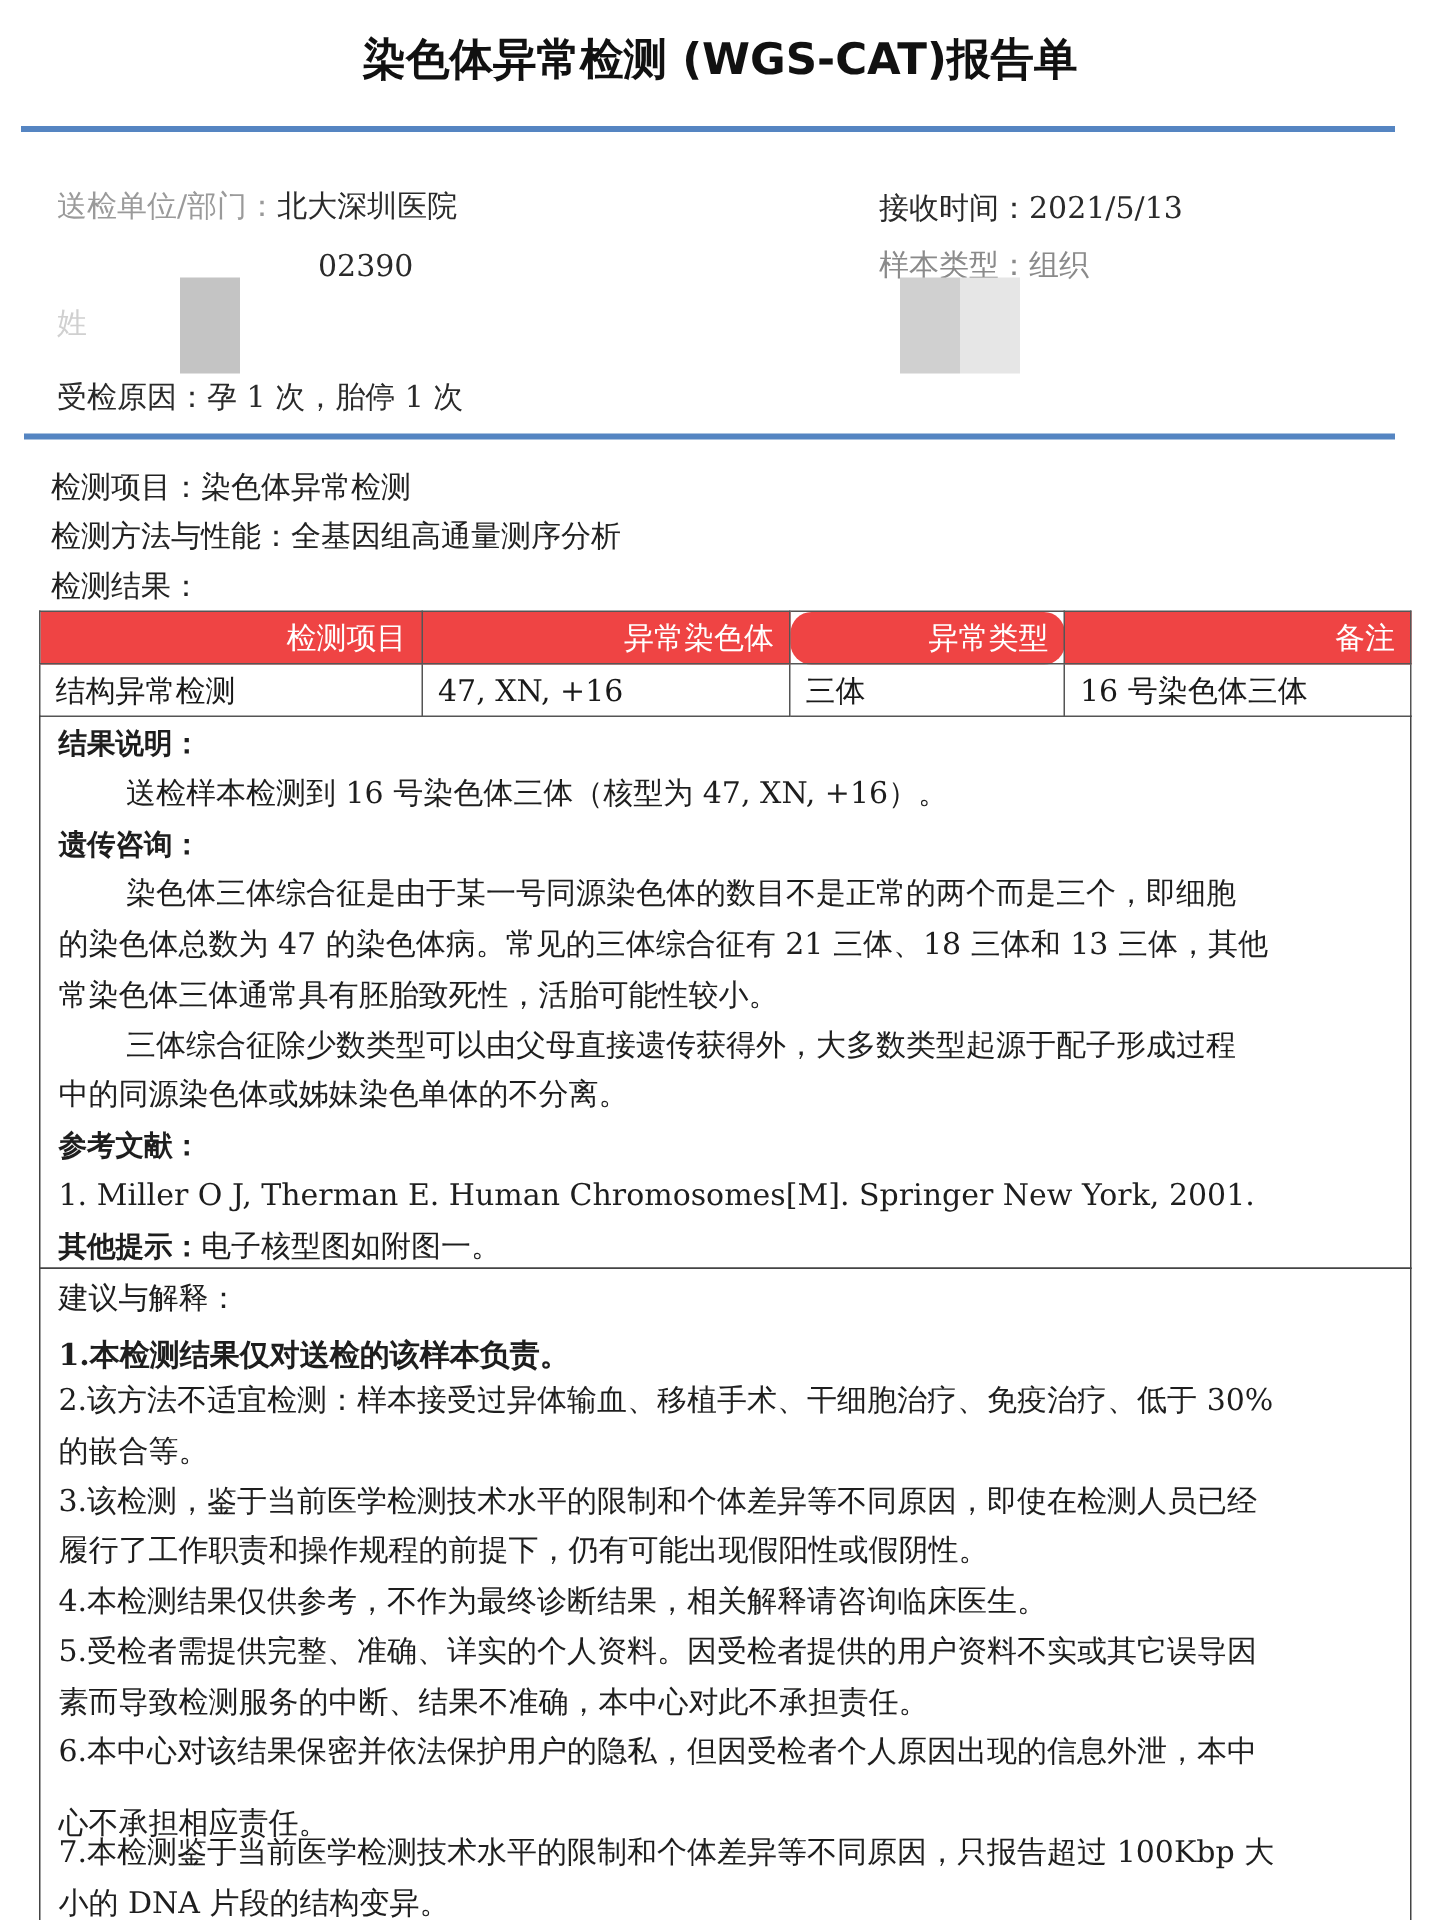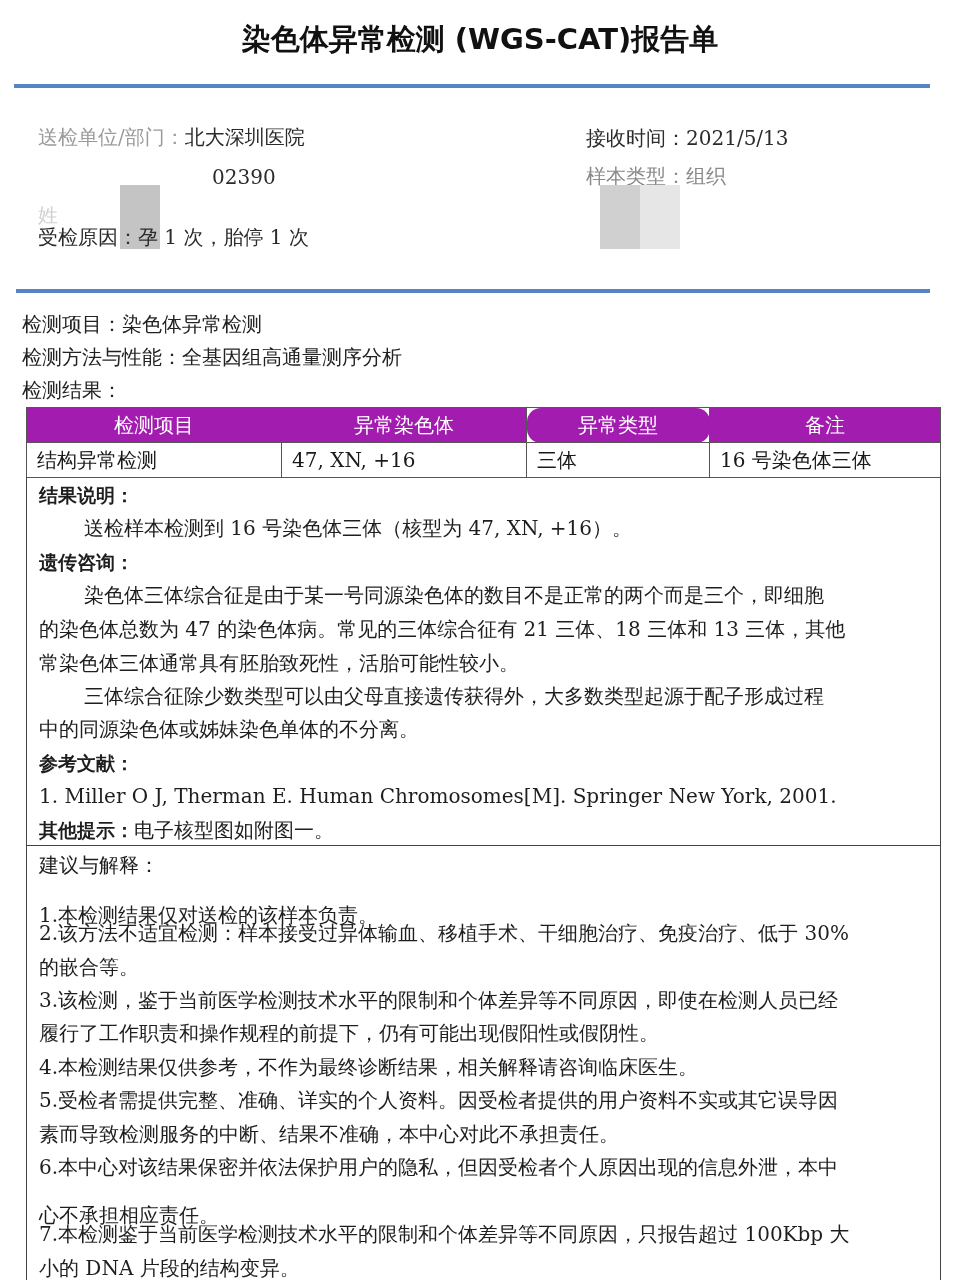--- a/index.html
+++ b/index.html
@@ -6,23 +6,23 @@
   body { width:960px; height:1280px; position:relative; overflow:hidden;
          font-family:"DejaVu Serif","Liberation Serif",serif; color:#1a1a1a; }
   .title { position:absolute; top:20px; left:0; width:960px; text-align:center;
            font-family:"DejaVu Sans","Liberation Sans",sans-serif; font-size:29px; font-weight:bold; letter-spacing:0px; color:#111; }
   .rule { position:absolute; height:4px; background:#5585c2; }
   .rule.r1 { top:84px; left:14px; width:916px; }
   .rule.r2 { top:289px; left:16px; width:914px; }
   .info { position:absolute; font-size:20px; color:#2a2a2a; white-space:nowrap; }
   .faded { color:#9a9a9a; }
   .redact { position:absolute; }
-  .lbl-line { position:absolute; left:22px; font-size:20px; white-space:nowrap; color:#222; }
+  .lbl-line { position:absolute; left:34px; font-size:20px; white-space:nowrap; color:#222; }
   table.res { position:absolute; left:26px; top:407px; width:915px; border-collapse:collapse; font-size:20px; }
-  table.res th { background:#a21caf; color:#ffffff; font-weight:normal; text-align:center;
+  table.res th { background:#ef4444; color:#ffffff; font-weight:normal; text-align:right;
                  padding:2px 10px; height:30px; border:1px solid #555; font-family:"DejaVu Sans","Liberation Sans",sans-serif; }
   table.res td { padding:2px 10px; height:30px; border:1px solid #555; color:#1a1a1a; }
   .box { position:absolute; left:26px; width:913px; border:1.5px solid #444; border-top:none; }
   .box.b1 { top:477px; height:368px; }
   .box.b2 { top:845px; height:440px; border-top:1.5px solid #444; }
   .p { position:absolute; left:12px; font-size:20px; white-space:nowrap; color:#1e1e1e; }
   .h { font-weight:bold; font-family:"DejaVu Sans","Liberation Sans",sans-serif; font-size:19px; }
   .indent { left:57px;text-align:center; }
 </style>
 </head>
@@ -30,21 +30,21 @@
 
 <div class="title">染色体异常检测  (WGS-CAT)报告单</div>
 <div class="rule r1"></div>
 
 <div class="info" style="top:124px;left:38px;">
   <span class="faded">送检单位/部门：</span><span>北大深圳医院</span>
 </div>
 <div class="info" style="top:165px;left:212px;">02390</div>
 <div class="info faded" style="top:202px;left:38px;color:#d0d0d0;">姓</div>
 <div class="redact" style="top:185px;left:120px;width:40px;height:64px;background:#c4c4c4;"></div>
-<div class="info" style="top:224px;left:38px;">
+<div class="info" style="top:251px;left:38px;">
   <span>受检原因：</span><span>孕 1 次，胎停 1 次</span>
 </div>
 
 <div class="info" style="top:125px;left:586px;">
   <span>接收时间：</span><span>2021/5/13</span>
 </div>
 <div class="info faded" style="top:163px;left:586px;color:#8a8a8a;">
   <span>样本类型：</span><span>组织</span>
 </div>
 <div class="redact" style="top:185px;left:600px;width:40px;height:64px;background:#d0d0d0;"></div>
@@ -86,21 +86,21 @@
   <div class="p indent" style="top:206px;">三体综合征除少数类型可以由父母直接遗传获得外，大多数类型起源于配子形成过程</div>
   <div class="p h" style="top:274px;">参考文献：</div>
   <div class="p" style="top:307px;">1.   Miller O J, Therman E. Human Chromosomes[M]. Springer New York, 2001.</div>
   <div class="p" style="top:340px;">
     <span class="h">其他提示：</span><span>电子核型图如附图一。</span>
   </div>
 </div>
 
 <div class="box b2">
   <div class="p" style="top:6px;">建议与解释：</div>
-  <div class="p" style="top:56px;">1.本检测结果仅对送检的该样本负责。</div>
+  <div class="p" style="top:44px;font-weight:bold;">1.本检测结果仅对送检的该样本负责。</div>
   <div class="p" style="top:74px;">2.该方法不适宜检测：样本接受过异体输血、移植手术、干细胞治疗、免疫治疗、低于 30%</div>
   <div class="p" style="top:108px;">的嵌合等。</div>
   <div class="p" style="top:141px;">3.该检测，鉴于当前医学检测技术水平的限制和个体差异等不同原因，即使在检测人员已经</div>
   <div class="p" style="top:174px;">履行了工作职责和操作规程的前提下，仍有可能出现假阳性或假阴性。</div>
   <div class="p" style="top:208px;">4.本检测结果仅供参考，不作为最终诊断结果，相关解释请咨询临床医生。</div>
   <div class="p" style="top:241px;">5.受检者需提供完整、准确、详实的个人资料。因受检者提供的用户资料不实或其它误导因</div>
   <div class="p" style="top:275px;">素而导致检测服务的中断、结果不准确，本中心对此不承担责任。</div>
   <div class="p" style="top:308px;">6.本中心对该结果保密并依法保护用户的隐私，但因受检者个人原因出现的信息外泄，本中</div>
   <div class="p" style="top:356px;text-align:right;">心不承担相应责任。</div>
   <div class="p" style="top:375px;">7.本检测鉴于当前医学检测技术水平的限制和个体差异等不同原因，只报告超过 100Kbp 大</div>

